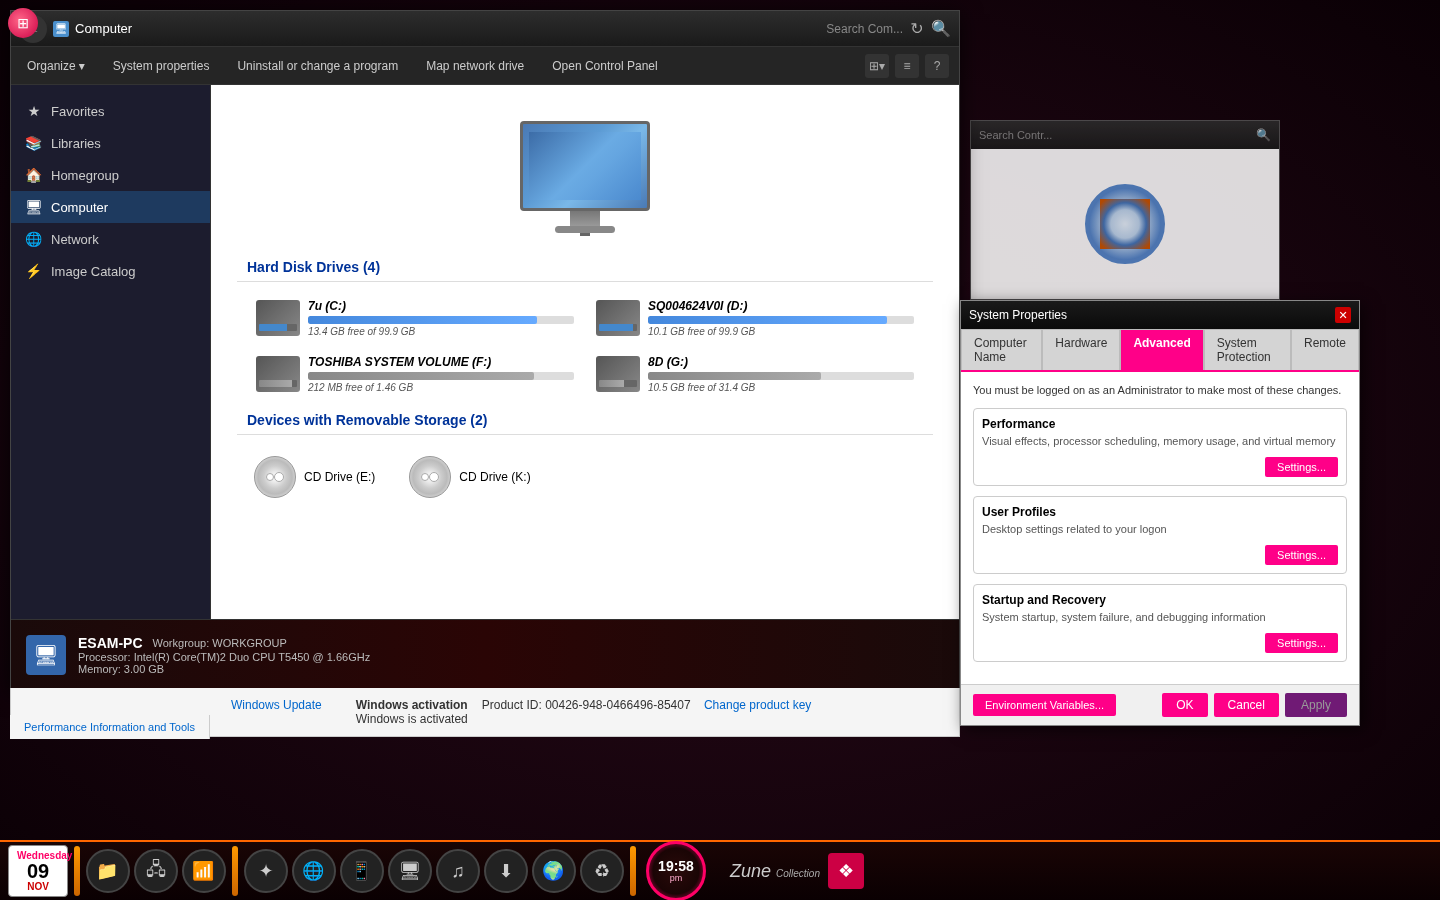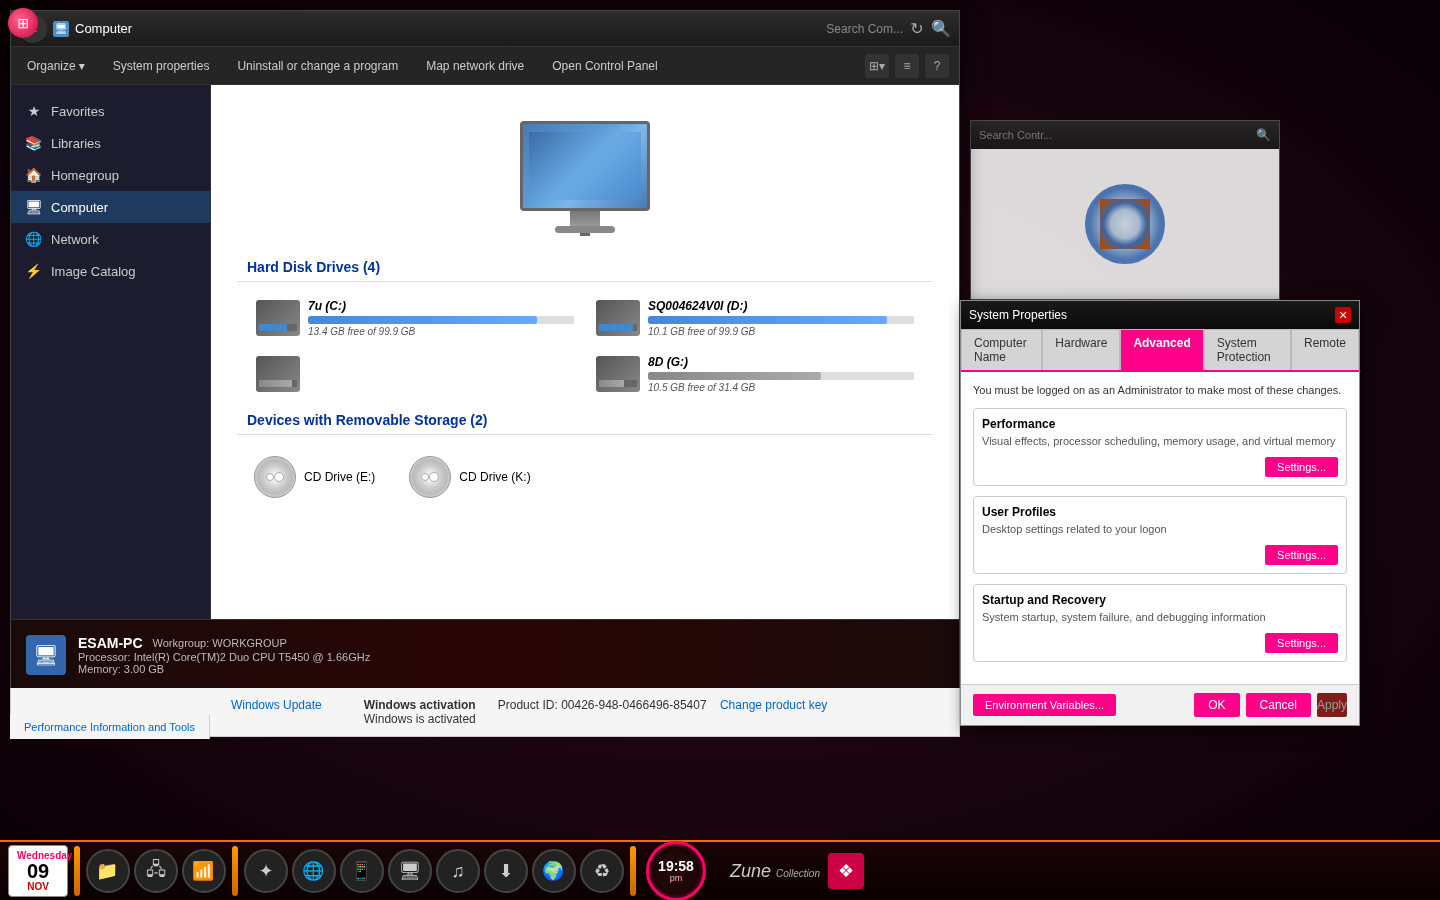--- a/index.html
+++ b/index.html
@@ -379,24 +379,24 @@
     .sysprops-ok-btn, .sysprops-cancel-btn {
       background: #ff0088;
       color: white;
       border: none;
       padding: 5px 14px;
       font-size: 12px;
       cursor: pointer;
       border-radius: 2px;
     }
     .sysprops-apply-btn {
-      background: #7f1d1d;
+      background: #701a75;
       color: #999;
       border: none;
-      padding: 5px 0;
+      padding: 5px 16px;
       font-size: 12px;
       cursor: pointer;
       border-radius: 2px;
     }
 
     
     .bg-window {
       position: absolute;
       top: 120px;
       left: 970px;
@@ -645,20 +645,27 @@
               <div class="drive-bar" style="width:90%;"></div>
             </div>
             <div class="drive-space">10.1 GB free of 99.9 GB</div>
           </div>
         </div>
 
         <div class="drive-item">
           <div style="width:44px;height:36px;background:linear-gradient(135deg,#555,#888);border-radius:3px;position:relative;flex-shrink:0;">
             <div style="position:absolute;bottom:5px;left:3px;right:3px;height:7px;background:linear-gradient(to right,#888 0%,#aaa 88%,#666 88%);border-radius:1px;"></div>
           </div>
+          <div class="drive-info">
+            <div class="drive-name">TOSHIBA SYSTEM VOLUME (F:)</div>
+            <div class="drive-bar-container">
+              <div class="drive-bar low" style="width:85%;"></div>
+            </div>
+            <div class="drive-space">212 MB free of 1.46 GB</div>
+          </div>
         </div>
 
         <div class="drive-item">
           <div style="width:44px;height:36px;background:linear-gradient(135deg,#555,#888);border-radius:3px;position:relative;flex-shrink:0;">
             <div style="position:absolute;bottom:5px;left:3px;right:3px;height:7px;background:linear-gradient(to right,#888 0%,#aaa 65%,#666 65%);border-radius:1px;"></div>
           </div>
           <div class="drive-info">
             <div class="drive-name">8D (G:)</div>
             <div class="drive-bar-container">
               <div class="drive-bar low" style="width:65%;"></div>
@@ -694,21 +701,21 @@
       <div style="display:flex; gap:10px; align-items:center;">
         <span class="status-name">ESAM-PC</span>
         <span class="status-detail">Workgroup:  WORKGROUP</span>
       </div>
       <div class="status-detail">Processor:  Intel(R) Core(TM)2 Duo CPU    T5450  @ 1.66GHz</div>
       <div class="status-detail">Memory:  3.00 GB</div>
     </div>
   </div>
 </div>
 
-<div style="position:absolute; top:688px; left:10px; width:950px; background:#f5f5f5; border:1px solid #ccc; border-top:none; padding:10px 15px 10px 220px; display:flex; gap:22px;">
+<div style="position:absolute; top:688px; left:10px; width:950px; background:#f5f5f5; border:1px solid #ccc; border-top:none; padding:10px 15px 10px 220px; display:flex; gap:14px;text-align:center;">
   <div style="color:#0066cc; font-size:12px; cursor:pointer;">Windows Update</div>
   <div style="color:#333; font-size:12px; margin-left:20px;">
     <span style="font-weight:bold;">Windows activation</span><br>
     <span>Windows is activated</span>
   </div>
   <div style="font-size:12px; color:#333;">
     <span>Product ID:</span>
     <span>00426-948-0466496-85407</span>
     &nbsp;&nbsp;
     <span style="color:#0066cc; cursor:pointer;">Change product key</span>

